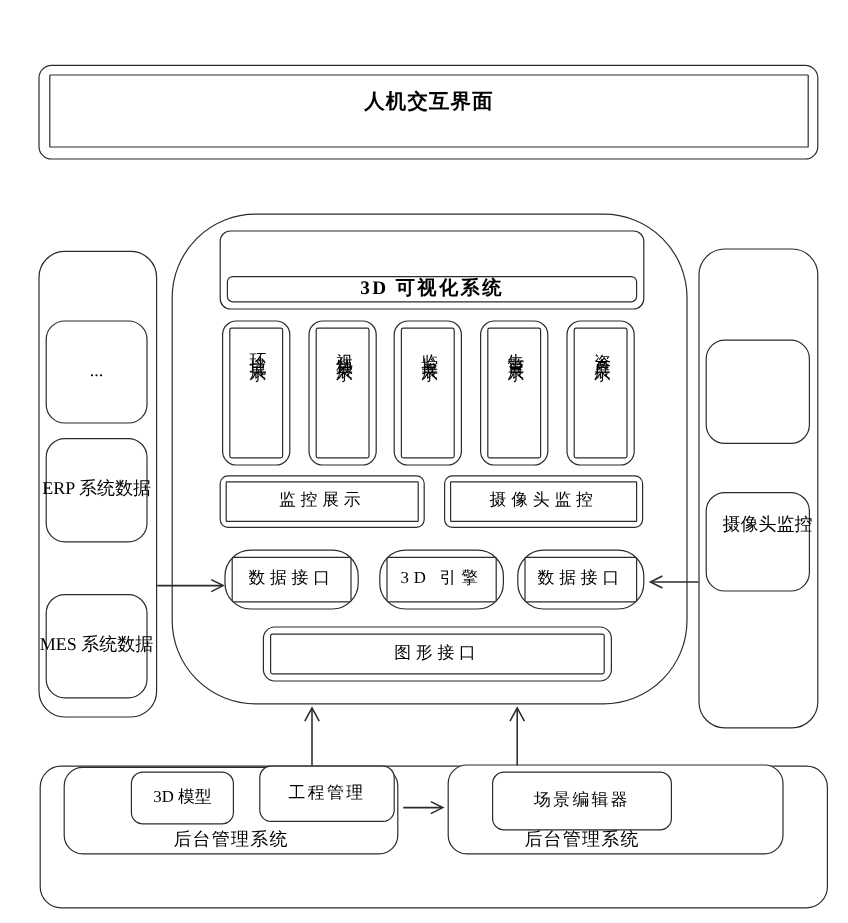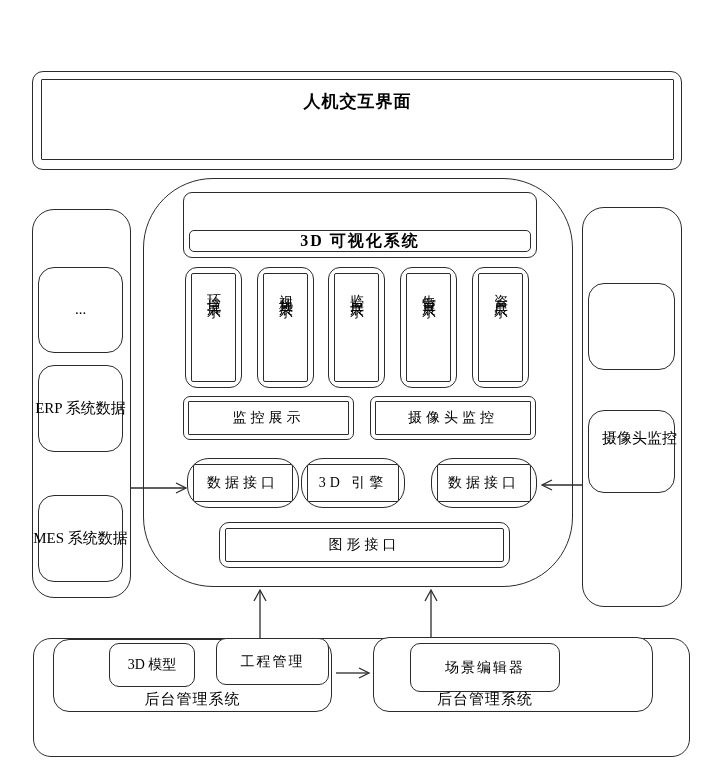--- a/index.html
+++ b/index.html
@@ -9,21 +9,21 @@
     overflow:hidden;
   }
   .box{position:absolute;box-sizing:border-box;border:1.3px solid #2b2b2b;background:#fff;}
   .rounded-md{border-radius:16px;}
   .rounded-lg{border-radius:22px;}
   .inner{position:absolute;box-sizing:border-box;border:1.4px solid #2b2b2b;background:#fff;}
   .center{display:flex;align-items:center;justify-content:center;}
   .hcenter{display:flex;justify-content:center;}
   .label{white-space:pre;line-height:1.25;}
   
-  #top-box{left:32px;top:71px;width:650px;height:99px;border-radius:11px;padding-left:36px;}
+  #top-box{left:32px;top:54px;width:650px;height:79px;border-radius:11px;padding-left:36px;}
   #top-box .inner{left:8px;top:7px;right:7px;bottom:9px;border-width:1.8px;border-radius:1px;}
   #top-box .label{font-size:17px;font-weight:bold;letter-spacing:1px;padding-top:11px;}
   
   #main-container{left:143px;top:178px;width:430px;height:409px;border-radius:70px;}
   
   #title-box{left:183px;top:192px;width:354px;height:66px;border-radius:9px;border-width:1.5px;}
   #title-box .inner{inset:5px;border-radius:5px;margin-top:32px;}
   #title-box .label{font-size:16px;font-weight:bold;letter-spacing:2px;}
   
   .vbox{top:267px;width:57px;height:121px;border-radius:12px;border-width:1.5px;}
@@ -31,21 +31,21 @@
   .vtext{writing-mode:vertical-rl;text-orientation:upright;font-size:14px;letter-spacing:4px;line-height:1;}
   #vbox-0{left:185px;} #vbox-1{left:257px;} #vbox-2{left:328px;} #vbox-3{left:400px;} #vbox-4{left:472px;}
   
   .mbox{top:396px;height:44px;border-radius:7px;border-width:1.5px;}
   .mbox .inner{inset:4px;border-radius:1px;}
   .mbox .label,.ibox .label,#graphics-box .label{font-size:14px;letter-spacing:4px;}
   #model-mgmt{left:183px;width:171px;} #perm-mgmt{left:370px;width:166px;}
   
   .ibox{top:458px;height:50px;border-radius:22px;border-width:1.5px;}
   .ibox .inner{inset:5px;border-radius:2px;}
-  #data-if-left{left:187px;width:112px;} #engine-3d{left:301px;width:104px;} #data-if-right{left:431px;width:106px;}
+  #data-if-left{left:187px;width:112px;} #engine-3d{left:316px;width:104px;} #data-if-right{left:431px;width:106px;}
   
   #graphics-box{left:219px;top:522px;width:291px;height:46px;border-radius:10px;border-width:1.5px;}
   #graphics-box .inner{inset:5px;border-radius:2px;}
   
   #left-panel{left:32px;top:209px;width:99px;height:389px;}
   .side-item{width:85px;height:86px;font-size:15px;}
   .side-item .label{text-align:center;line-height:1.85;}
   #dots-box{left:38px;top:267px;}
   #erp-box{left:38px;top:365px;height:87px;}
   #mes-box{left:38px;top:495px;height:87px;}

